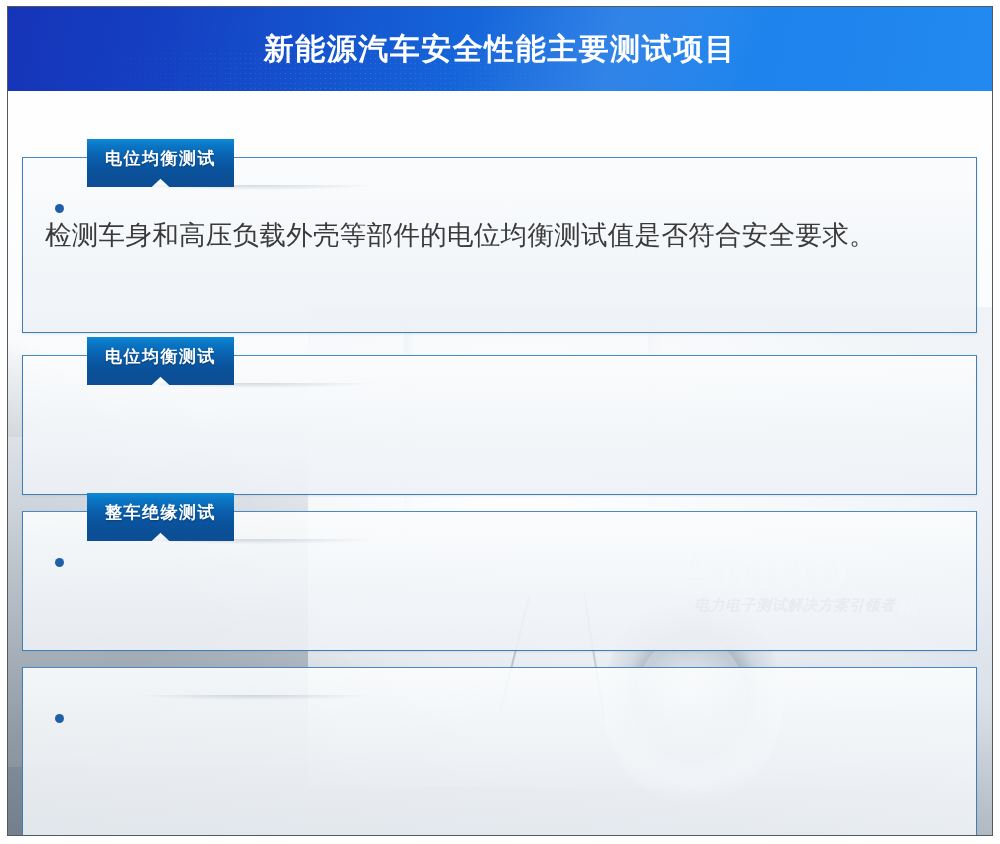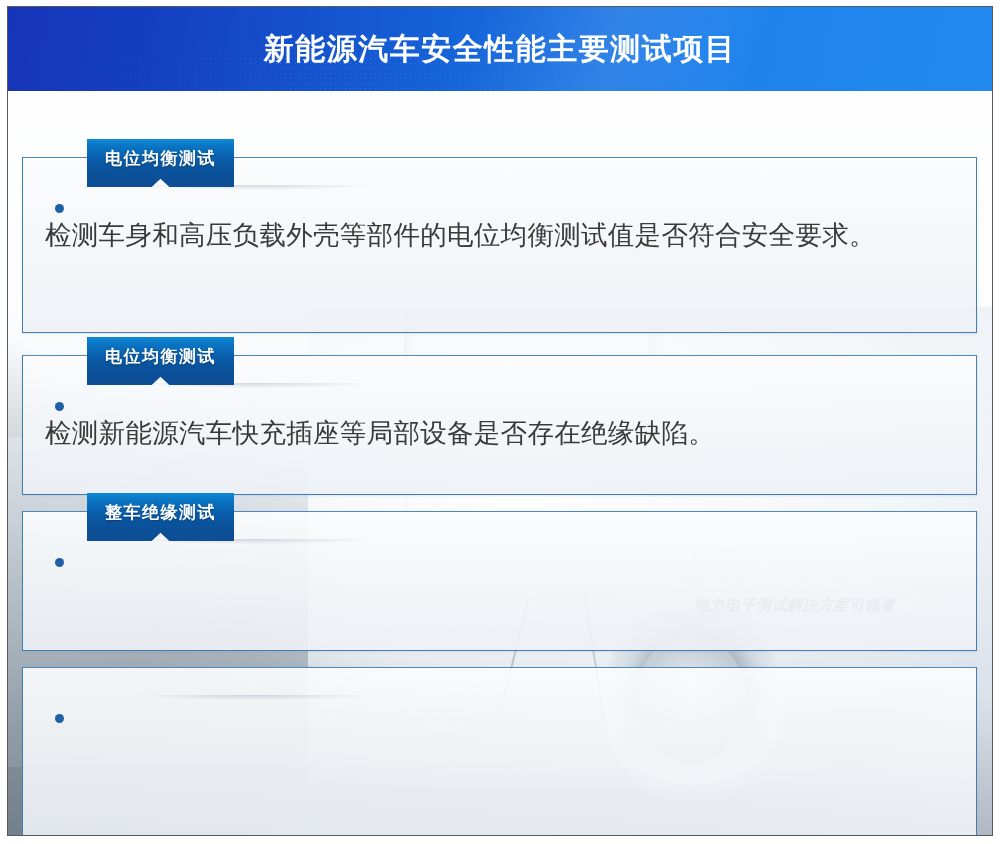--- a/index.html
+++ b/index.html
@@ -232,24 +232,20 @@
       <div class="ribbon">电位均衡测试</div>
       <div class="card-body">
         <span class="bullet"></span>
         <div class="card-text">检测车身和高压负载外壳等部件的电位均衡测试值是否符合安全要求。</div>
       </div>
     </div>
 
     <div class="card c2">
       <div class="ribbon-shadow"></div>
       <div class="ribbon">电位均衡测试</div>
-      <div class="card-body">
-        <span class="bullet"></span>
-        <div class="card-text">检测新能源汽车快充插座等局部设备是否存在绝缘缺陷。</div>
-      </div>
     </div>
 
     <div class="card c3">
       <div class="ribbon-shadow"></div>
       <div class="ribbon">整车绝缘测试</div>
       <div class="card-body">
         <span class="bullet"></span>
       </div>
     </div>
 

